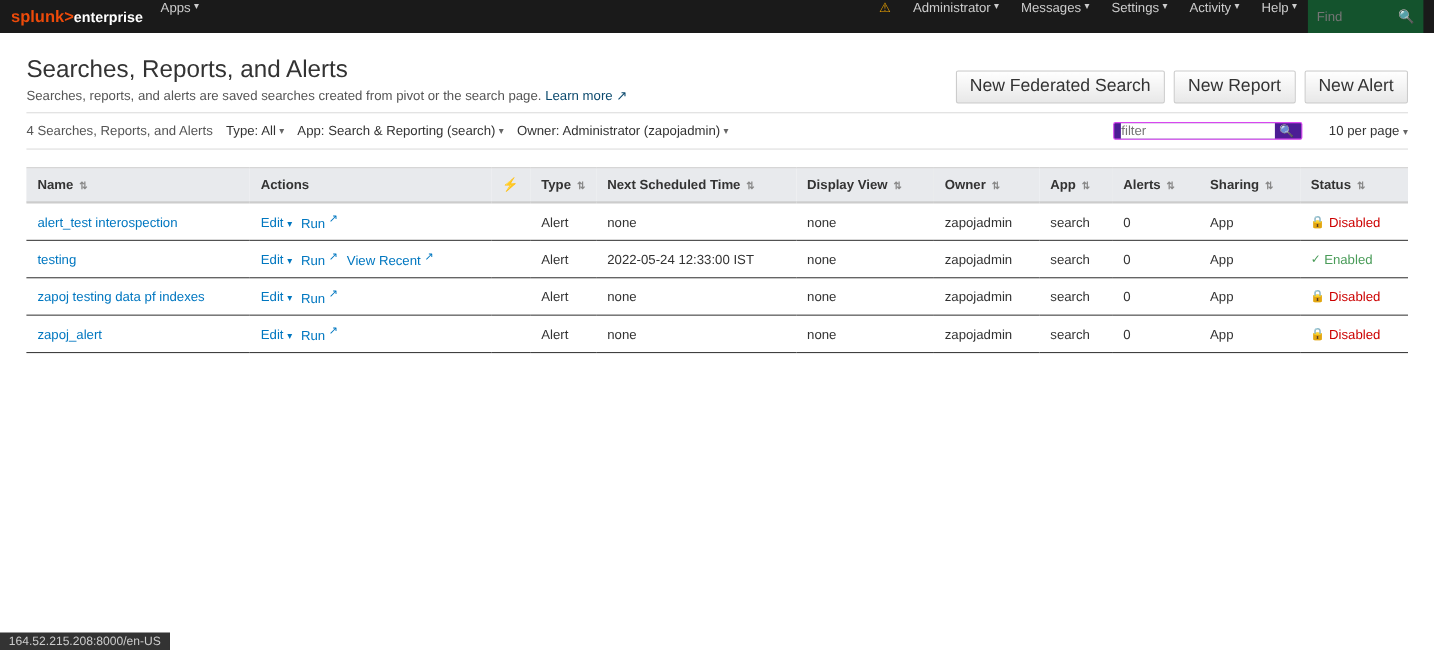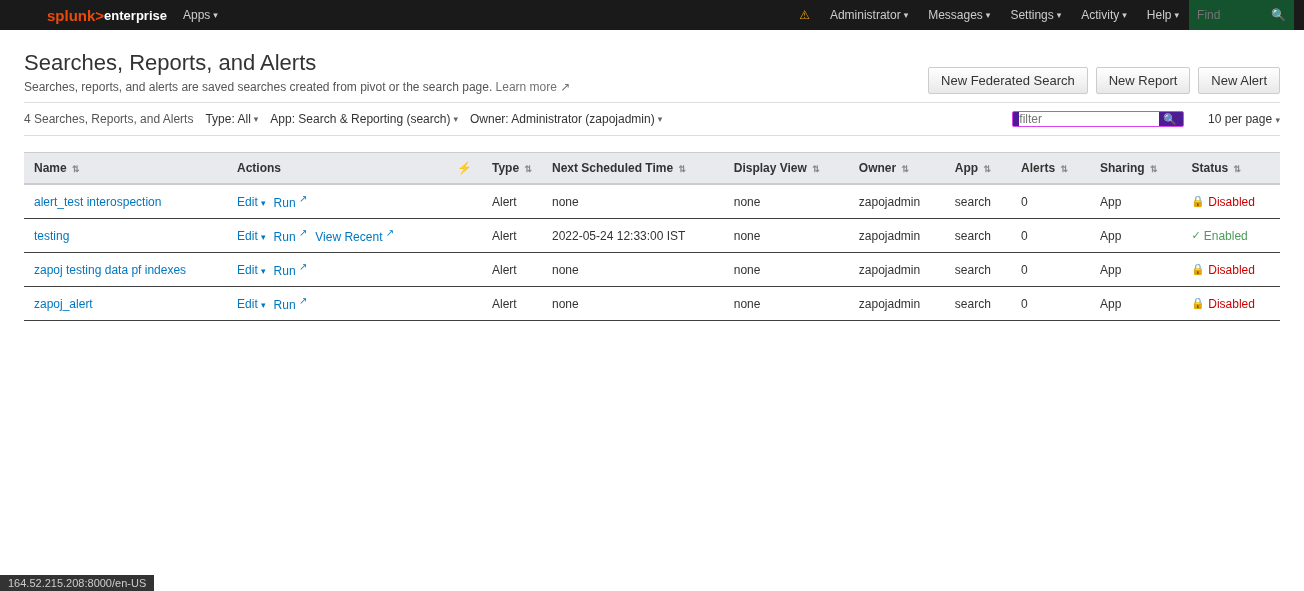--- a/index.html
+++ b/index.html
@@ -11,31 +11,30 @@
       height: 30px;
       display: flex;
       align-items: center;
       padding: 0 10px;
       gap: 0;
     }
     .nav-logo {
       margin-right: 6px;
       display: flex;
       align-items: center;
-      margin-left: 37px;
     }
     .logo-splunk { color: #ec4a0a; font-weight: bold; font-size: 15px; }
     .logo-enterprise { color: #fff; font-size: 13px; font-weight: bold; }
     .nav-item {
       color: #ccc;
       font-size: 12px;
       padding: 0 10px;
       height: 30px;
       display: flex;
-      align-items: center;
+      align-items: flex-start;
       cursor: pointer;
       white-space: nowrap;
     }
     .nav-item .caret { font-size: 9px; margin-left: 3px; }
     .nav-spacer { flex: 1; }
     .nav-find {
       background: #14532d;
       color: #ccc;
       display: flex;
       align-items: center;
@@ -71,30 +70,30 @@
     .page-title {
       font-size: 22px;
       font-weight: 300;
       color: #333;
     }
     .page-subtitle {
       font-size: 12px;
       color: #555;
       margin-top: 4px;
     }
-    .page-subtitle a { color: #737373; text-decoration: none; margin-top: 15px; }
+    .page-subtitle a { color: #0c4a6e; text-decoration: none; margin-top: 15px; }
     .header-buttons {
       display: flex;
       gap: 8px;
       flex-shrink: 0;
       margin-top: 2px;
     }
     .btn {
       padding: 5px 12px;
-      font-size: 13px;
+      font-size: 16px;
       border: 1px solid #ccc;
       background: linear-gradient(to bottom, #fff, #e8e8e8);
       color: #333;
       cursor: pointer;
       border-radius: 2px;
     }
 
     
     .filter-bar {
       display: flex;

